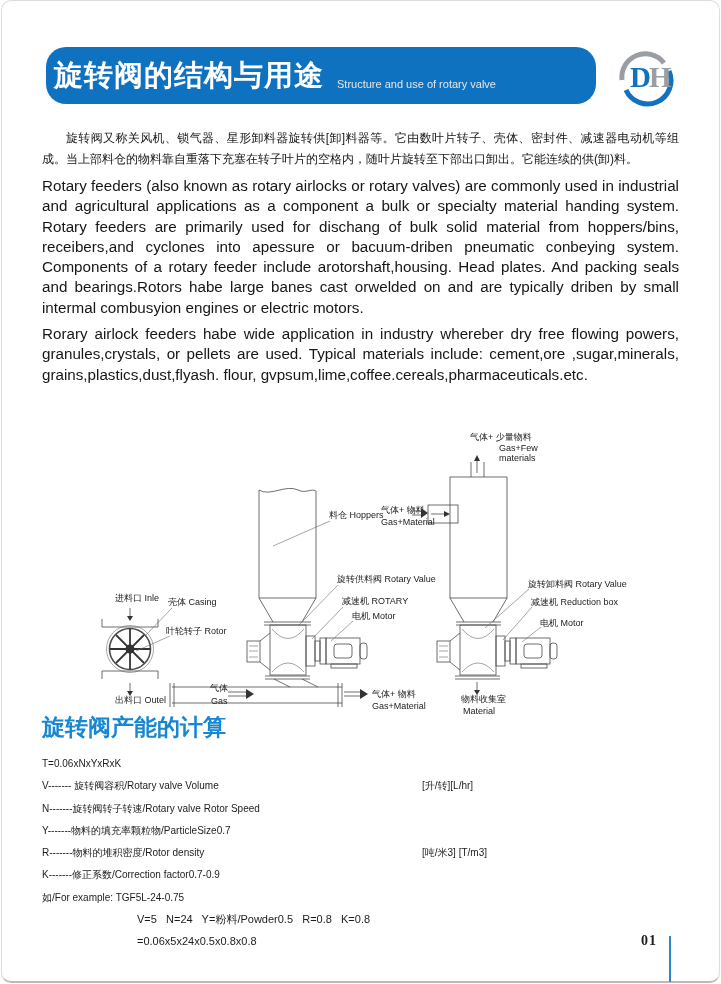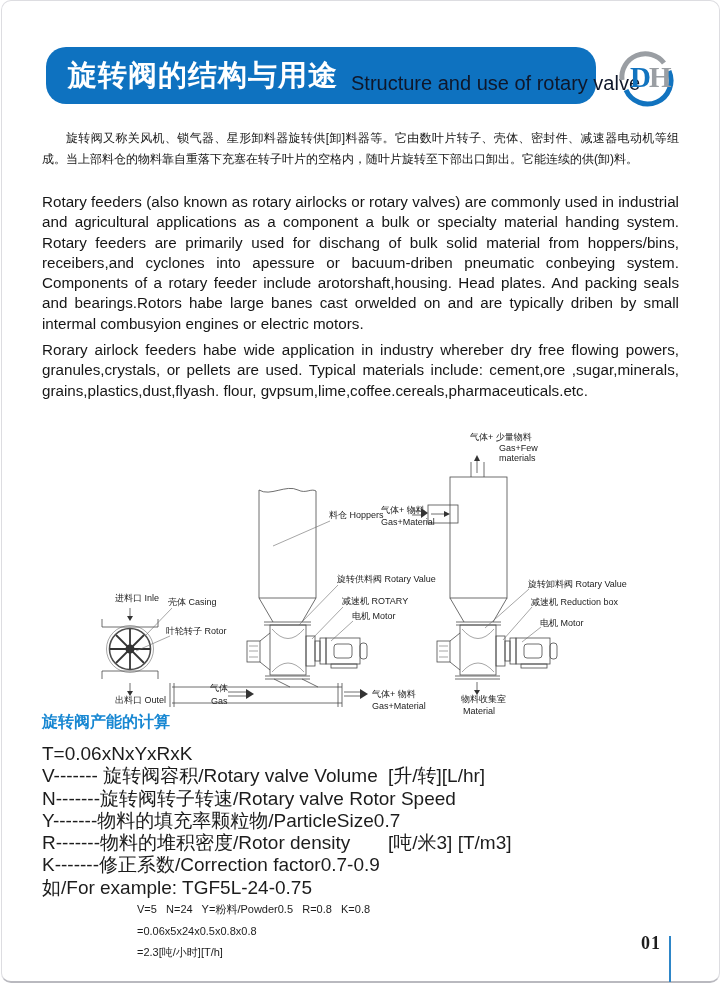--- a/index.html
+++ b/index.html
@@ -9,49 +9,49 @@
     overflow:hidden;
   }
   .page-border{
     position:absolute;left:1px;top:0;right:1px;bottom:1px;
     border:1px solid #dddde1;border-bottom:2px solid #b9b9bf;
     border-radius:10px;pointer-events:none;
   }
   
   .banner{
     position:absolute;left:46px;top:47px;width:550px;height:57px;
-    border-radius:20px;display:flex;align-items:center;padding-left:22px;
+    border-radius:20px;display:flex;align-items:center;padding-left:8px;
     box-sizing:border-box;
   }
   .banner-title{font-size:29px;font-weight:bold;color:#fff;letter-spacing:1px;white-space:nowrap;}
-  .banner-sub{font-size:20px;color:#0f172a;margin-left:13px;margin-top:16px;white-space:nowrap;}
+  .banner-sub{font-size:11px;color:#e5e5e5;margin-left:13px;margin-top:16px;white-space:nowrap;}
   .logo{position:absolute;left:613px;top:44px;width:64px;height:64px;}
   
   .content{position:absolute;left:42px;top:128px;width:637px;}
   .zh-p{font-size:12px;line-height:20.5px;text-align:justify;text-indent:2em;margin:0;color:#161616;}
   .en-p{font-size:15.2px;line-height:20.3px;text-align:justify;margin:6px 0 0 0;color:#161616;}
-  .en-p.first{margin-top:23px;}
+  .en-p.first{margin-top:7px;}
   
   .diagram{position:absolute;left:0;top:428px;width:721px;height:292px;}
   .diagram text{font-family:"Liberation Sans","DejaVu Sans",sans-serif;font-size:9px;fill:#222;}
   .diagram .ln{stroke:#4a4a4a;stroke-width:0.8;fill:none;}
   .diagram .thin{stroke:#6a6a6a;stroke-width:0.6;fill:none;}
   .diagram .fillhub{fill:#333;}
   .diagram .arrowhead{fill:#333;stroke:none;}
   
   .calc{position:absolute;left:42px;top:712px;width:637px;}
-  .calc-title{font-size:16px;font-weight:bold;color:#1787d2;margin:0 0 10px 0;}
-  .calc-row{display:flex;font-size:19px;line-height:22.3px;}
+  .calc-title{font-size:23px;font-weight:bold;color:#1787d2;margin:0 0 10px 0;}
+  .calc-row{display:flex;font-size:10px;line-height:22.3px;gap:34px;}
   .calc-left{flex:0 0 346px;white-space:nowrap;}
   .calc-right{flex:1;white-space:nowrap;}
   .example{margin-left:95px;font-size:11px;line-height:21.5px;white-space:pre-wrap;}
   
   .pagenum{
     position:absolute;left:641px;top:933px;font-family:"Liberation Serif","DejaVu Serif",serif;
-    font-weight:bold;font-size:18px;color:#1d1d1d;letter-spacing:1px;
+    font-weight:bold;font-size:14px;color:#1d1d1d;letter-spacing:1px;
   }
   .pagenum-line{position:absolute;left:669px;top:936px;width:2px;height:46px;background:#2e86c8;}
 </style>
 </head>
 <body>
 
 <div class="page-border"></div>
 
 <div class="banner" style="background:#0e72c0;">
   <span class="banner-title">旋转阀的结构与用途</span>
@@ -225,17 +225,16 @@
     <span class="calc-left">K-------修正系数/Correction factor0.7-0.9</span>
     <span class="calc-right"></span>
   </div>
   <div class="calc-row">
     <span class="calc-left">如/For example: TGF5L-24-0.75</span>
     <span class="calc-right"></span>
   </div>
 
   <div class="example">V=5   N=24   Y=粉料/Powder0.5   R=0.8   K=0.8</div>
   <div class="example">=0.06x5x24x0.5x0.8x0.8</div>
-  <div class="example">=2.3[吨/小时][T/h]</div>
 </div>
 
 <div class="pagenum">01</div>
 <div class="pagenum-line"></div>
 
 </body></html>

